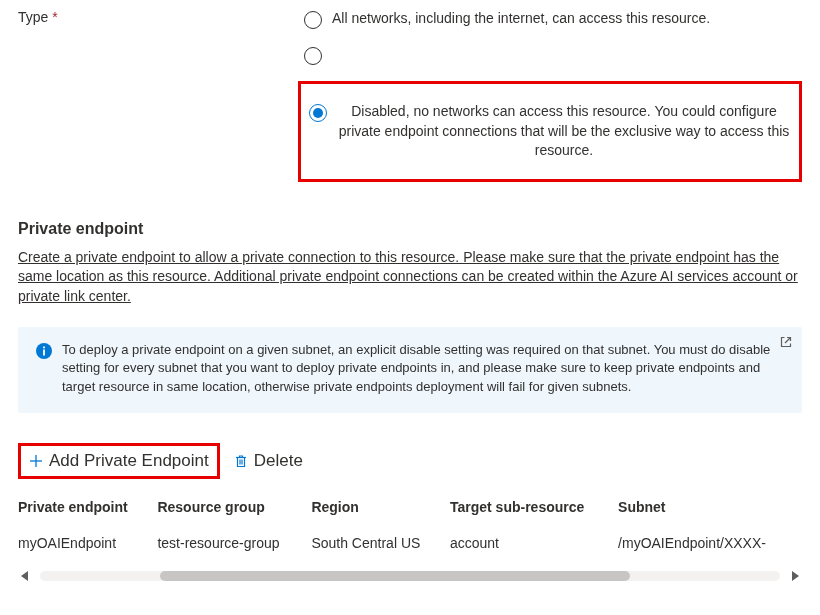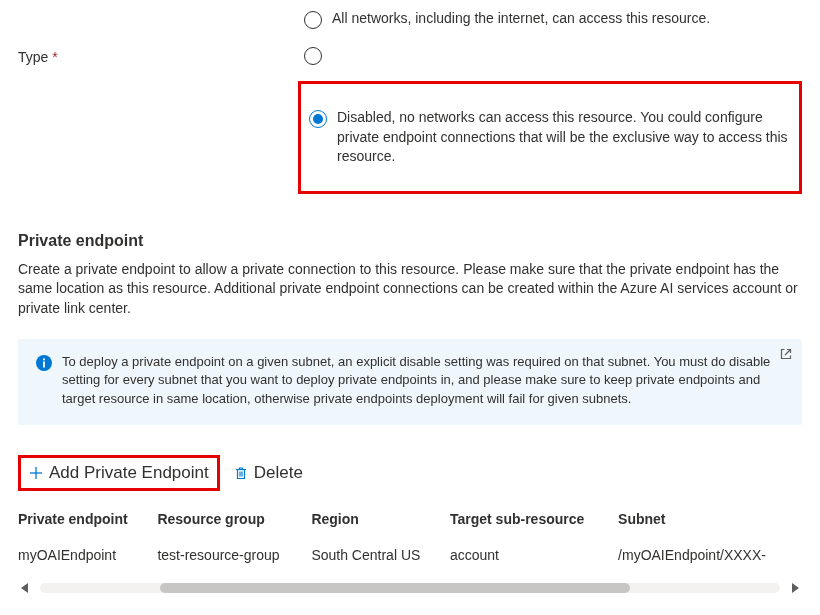--- a/index.html
+++ b/index.html
@@ -15,35 +15,35 @@
       display: flex;
       align-items: flex-start;
       margin-bottom: 30px;
     }
     .type-label {
       width: 280px;
       flex-shrink: 0;
       padding-top: 4px;
       font-size: 14px;
       color: #323130;
-      margin-top: 40px;
     }
     .required-star { color: #a4262c; margin-left: 4px; }
     .radio-group { flex: 1; }
     .radio-item {
       display: flex;
       align-items: flex-start;
       margin-bottom: 8px;
       padding: 4px 6px;
       cursor: pointer;
     }
     .radio-item.highlighted {
       border: 3px solid #e60000;
-      padding: 24px 8px;
+      padding: 18px 8px;
       margin-top: 12px;
+      text-align: center;
     }
     .radio-outer {
       width: 18px;
       height: 18px;
       border: 1px solid #323130;
       border-radius: 50%;
       flex-shrink: 0;
       margin-right: 10px;
       margin-top: 2px;
       display: flex;
@@ -67,20 +67,21 @@
       font-weight: 600;
       color: #323130;
       margin-top: 20px;
       margin-bottom: 10px;
     }
     .section-desc {
       font-size: 14px;
       line-height: 1.4;
       color: #323130;
       margin-bottom: 20px;
+      text-decoration: underline;
     }
     .info-box {
       background: #eff6fc;
       padding: 14px 11px 16px 18px;
       display: flex;
       align-items: flex-start;
       border-radius: 2px;
       position: relative;
       margin-bottom: 30px;
       margin-top: 16px;

